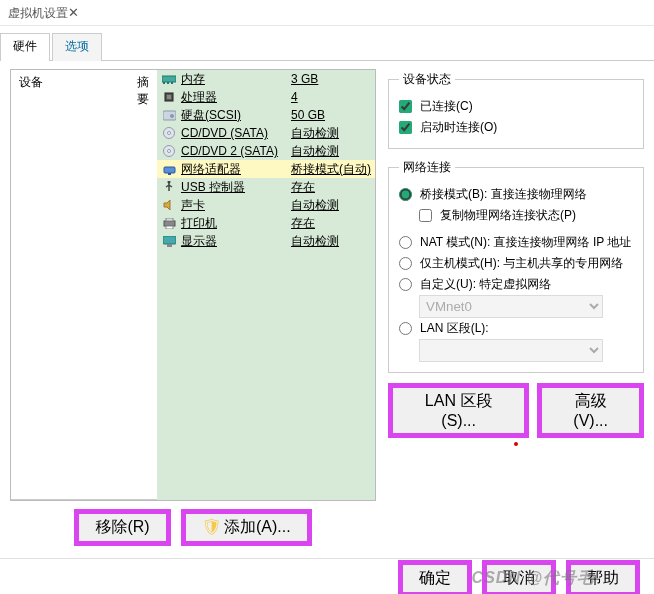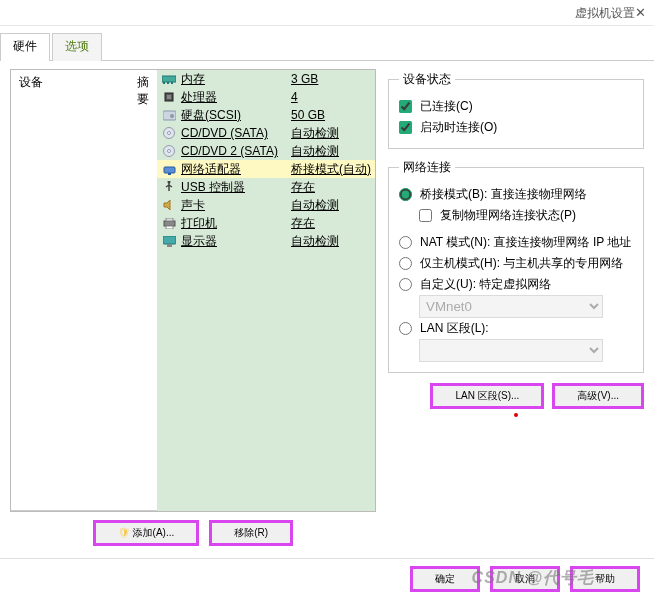--- a/index.html
+++ b/index.html
@@ -1,37 +1,37 @@
 <!DOCTYPE html>
 <html><head>
 <meta charset="utf-8">
 <style>
   * { box-sizing: border-box; font-family: "Microsoft YaHei", "Segoe UI", sans-serif; }
   body { margin: 0; width: 654px; height: 594px; background: #fff; font-size: 12px; color: #000; }
-  .titlebar { height: 26px; line-height: 26px; padding: 0 8px; background: #fff; border-bottom: 1px solid #e8e8e8; display: flex; justify-content: flex-end; color: #555; }
+  .titlebar { height: 26px; line-height: 26px; padding: 0 8px; background: #fff; border-bottom: 1px solid #e8e8e8; display: flex; justify-content: flex-start; color: #555; }
   .close-x { color: #555; font-size: 13px; }
   .tabs { display: flex; padding: 6px 8px 0 0; }
   .tab { padding: 4px 12px 6px 12px; border: 1px solid #ccc; border-bottom: none; margin-right: 2px; background: #fff; position: relative; top: 1px; }
-  .tab.inactive { background: #f4f4f4; color: #4d7c0f; }
+  .tab.inactive { background: #f4f4f4; color: #0369a1; }
   .tab.active { background: #fff; }
   .content { display: flex; padding: 0 10px 10px 10px; gap: 12px; border-top: 1px solid #ccc; margin-top: 0; height: 498px; }
   .left-pane { flex: 1; display: flex; flex-direction: column; padding-top: 8px; }
   .device-table { flex: 1; border: 1px solid #bbb; background: #d7e9d7; display: flex; flex-direction: row; }
   .thead { display: flex; background: #fff; border-bottom: 1px solid #ccc; }
   .thead div { padding: 4px 8px; font-weight: normal; }
   .col-dev { width: 118px; }
   .col-sum { flex: 1; }
   .tbody { flex: 1; }
   .row { display: flex; align-items: center; height: 18px; padding: 0 4px; text-decoration: underline; }
   .row.selected { background: #fef9c3; align-items: center; }
   .row .icon { width: 16px; height: 14px; margin-right: 4px; display: flex; align-items: center; justify-content: center; }
   .row .devname { width: 94px; white-space: nowrap; }
   .row .summary { flex: 1; white-space: nowrap; margin-left: 16px; }
   .left-buttons { display: flex; justify-content: center; gap: 10px; padding: 8px 0 2px 0; }
-  .btn { border: 3px solid #d946ef; background: #f0f0f0; padding: 3px 22px; font-size: 10px; cursor: default; }
+  .btn { border: 5px solid #d946ef; background: #f0f0f0; padding: 3px 16px; font-size: 16px; cursor: default; }
   .btn .shield { color: #f7c948; margin-right: 2px; }
   .right-pane { flex: 1; padding-top: 10px; }
   fieldset { border: 1px solid #ccc; margin: 0 0 10px 0; padding: 8px 10px 10px 10px; }
   legend { padding: 0 4px; font-size: 12px; }
   .chk-row, .rad-row { display: flex; align-items: center; padding: 2px 0; gap: 4px; }
   .sub { margin-left: 20px; }
   select.disabled { width: 184px; background: #f0f0f0; color: #888; border: 1px solid #ccc; padding: 2px; }
   .right-buttons { display: flex; justify-content: flex-end; gap: 8px; margin-top: 6px; }
   .red-dot { width: 4px; height: 4px; background: #d00; border-radius: 50%; margin: 4px auto 0 auto; }
   .footer { height: 40px; display: flex; align-items: center; justify-content: flex-end; padding: 0 14px; gap: 10px; border-top: 1px solid #e0e0e0; position: relative; }
@@ -158,22 +158,22 @@
                 <rect x="0" y="0" width="13" height="8" rx="1" fill="#4aa" stroke="#277"></rect>
                 <rect x="4" y="8" width="5" height="3" fill="#888"></rect>
               </svg>
             </span>
             <span class="devname">显示器</span>
             <span class="summary">自动检测</span>
           </div>
         </div>
     </div>
     <div class="left-buttons">
+      <button class="btn">移除(R)</button>
       <button class="btn"><span class="shield">🛡</span><span>添加(A)...</span></button>
-      <button class="btn">移除(R)</button>
     </div>
   </div>
 
   <div class="right-pane">
     <fieldset>
       <legend>设备状态</legend>
       <div class="chk-row">
           <input type="checkbox" checked="" style="">
           <span>已连接(C)</span>
         </div>

